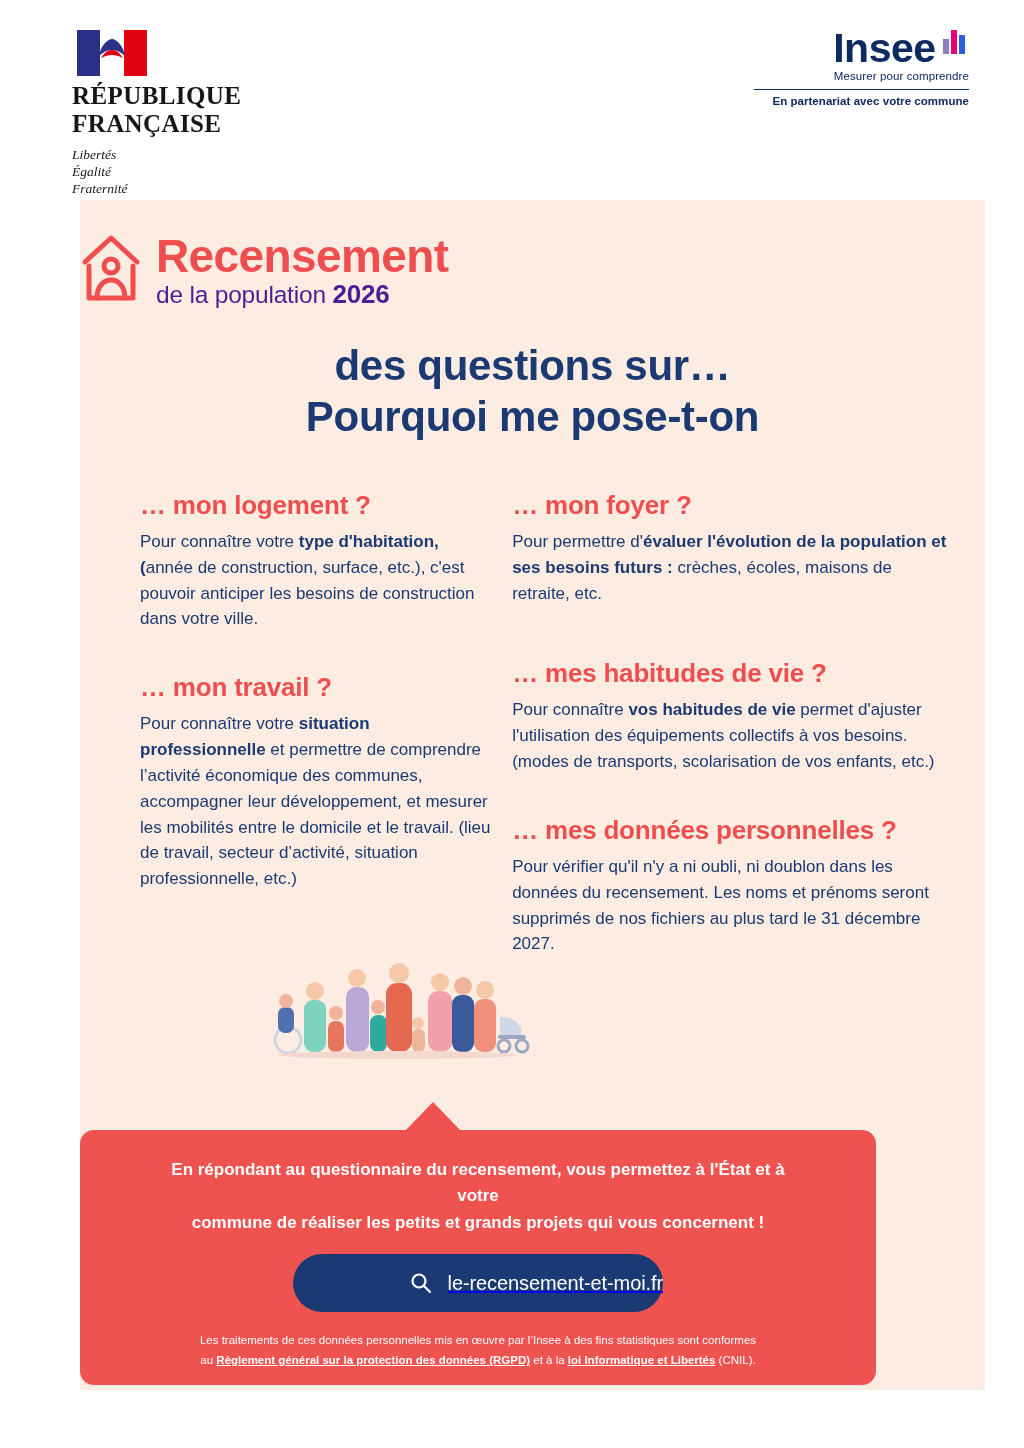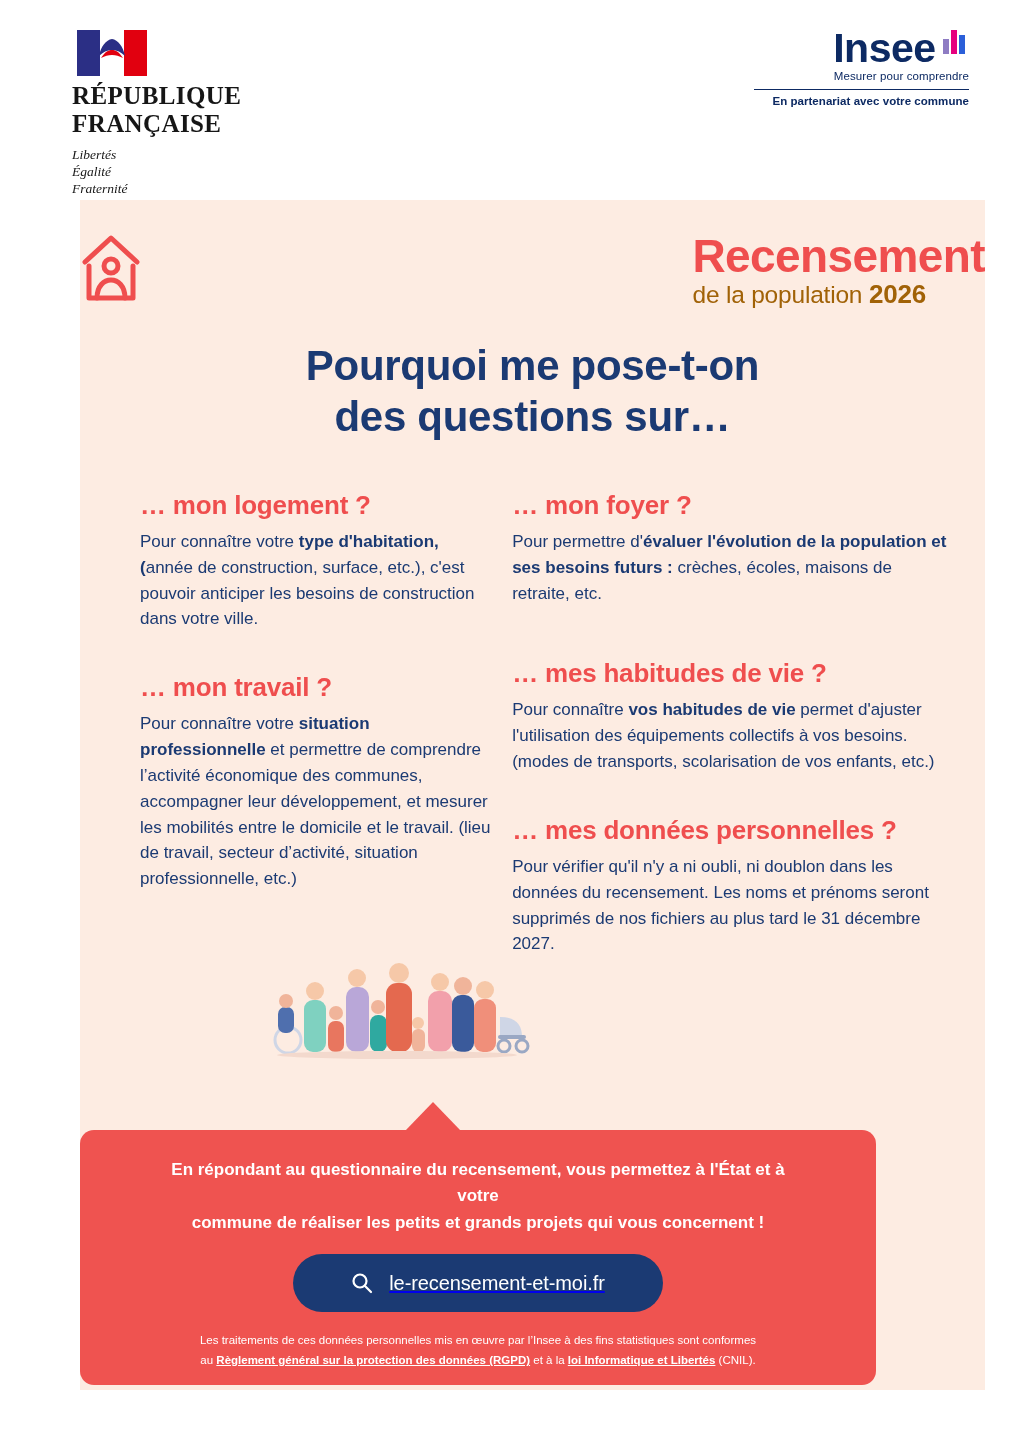--- a/index.html
+++ b/index.html
@@ -109,35 +109,35 @@
     height: 1190px;
     background: #fdece2;
   }
 
   
   .rec-logo {
     position: absolute;
     left: 0; right: 0;
     top: 32px;
     display: flex;
-    justify-content: space-between;
+    justify-content: flex-start;
     align-items: center;
   }
   .rec-mark { margin-right: 14px; }
   .rec-text { line-height: 1; }
   .rec-line1 {
     font-size: 46px;
     font-weight: bold;
     color: #ef4e4e;
     letter-spacing: -0.6px;
     line-height: 1;
   }
   .rec-line2 {
     font-size: 24.5px;
-    color: #a16207;
+    color: #4c1d95;
     letter-spacing: -0.2px;
     margin-top: 2px;
   }
   .rec-year { font-weight: bold; font-size: 26px; }
 
   .poster-title {
     position: absolute;
     top: 140px;
     left: 0; right: 0;
     text-align: center;
@@ -213,21 +213,21 @@
     line-height: 1.55;
   }
   .url-pill {
     margin: 18px auto 0 auto;
     width: 370px;
     height: 58px;
     background: #1b3a73;
     border-radius: 29px;
     display: flex;
     align-items: center;
-    justify-content: center;
+    justify-content: flex-end;
     gap: 16px;
   }
   .url-pill span {
     font-size: 20px;
     color: #ffffff;
     letter-spacing: -0.1px;
   }
   .legal {
     margin-top: 18px;
     padding: 0 84px;
@@ -296,22 +296,22 @@
     <span class="rec-text">
       <div class="rec-line1">Recensement</div>
       <div class="rec-line2">
         <span>de la population</span>
         <span class="rec-year">2026</span>
       </div>
     </span>
   </div>
 
   <div class="poster-title">
+    <div>des questions sur…</div>
     <div>Pourquoi me pose-t-on</div>
-    <div>des questions sur…</div>
   </div>
 
   <div class="cols">
     <div class="col-left">
 
       <div class="block">
         <h3>… mon logement ?</h3>
         <p>
           <span>Pour connaître votre </span><b>type d'habitation,</b><span> </span><b>(</b><span>année de construction, surface, etc.), c'est pouvoir anticiper les besoins de construction dans votre ville.</span>
         </p>

